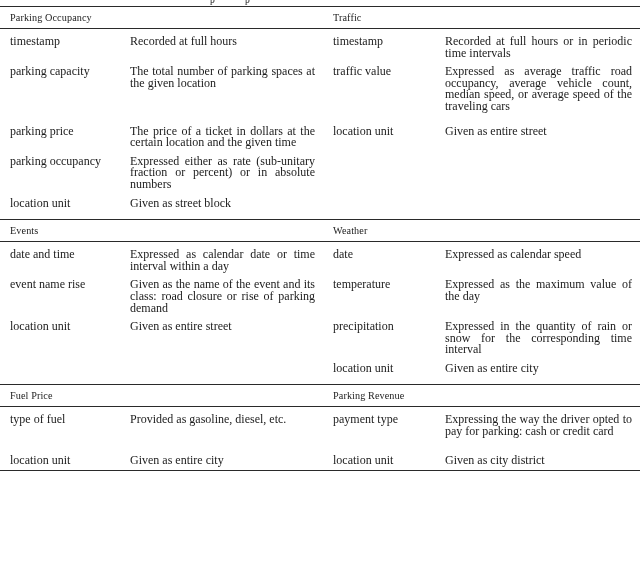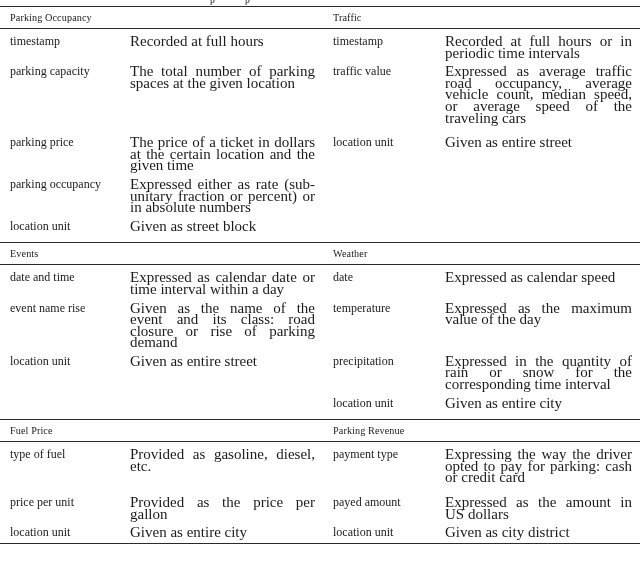--- a/index.html
+++ b/index.html
@@ -91,21 +91,21 @@
     padding: 3px 8px 0 10px;
     white-space: nowrap;
     font-size: 12px;
     line-height: 11.6px;
   }
   .desc {
     padding: 3px 8px 0 0;
     text-align: justify;
     text-justify: inter-word;
     hyphens: manual;
-    font-size: 15px;
+    font-size: 12px;
     line-height: 11.6px;
   }
 
   .spacer-row td {
     height: 4px;
     padding: 0;
     font-size: 0;
     line-height: 0;
   }
   .spacer-row.big td { height: 10px; }
@@ -284,26 +284,20 @@
         <td class="key">type of fuel</td>
         <td class="desc">Provided as gasoline, diesel, etc.</td>
         <td class="key">payment type</td>
         <td class="desc">Expressing the way the driver opted to pay for parking: cash or credit card</td>
       </tr>
 
       <tr class="spacer-row big">
           <td colspan="4"></td>
         </tr>
 
-      <tr>
-        <td class="key">price per unit</td>
-        <td class="desc">Provided as the price per gallon</td>
-        <td class="key">payed amount</td>
-        <td class="desc">Expressed as the amount in US dollars</td>
-      </tr>
 
       <tr class="spacer-row">
           <td colspan="4"></td>
         </tr>
 
       <tr>
         <td class="key">location unit</td>
         <td class="desc">Given as entire city</td>
         <td class="key">location unit</td>
         <td class="desc">Given as city district</td>

